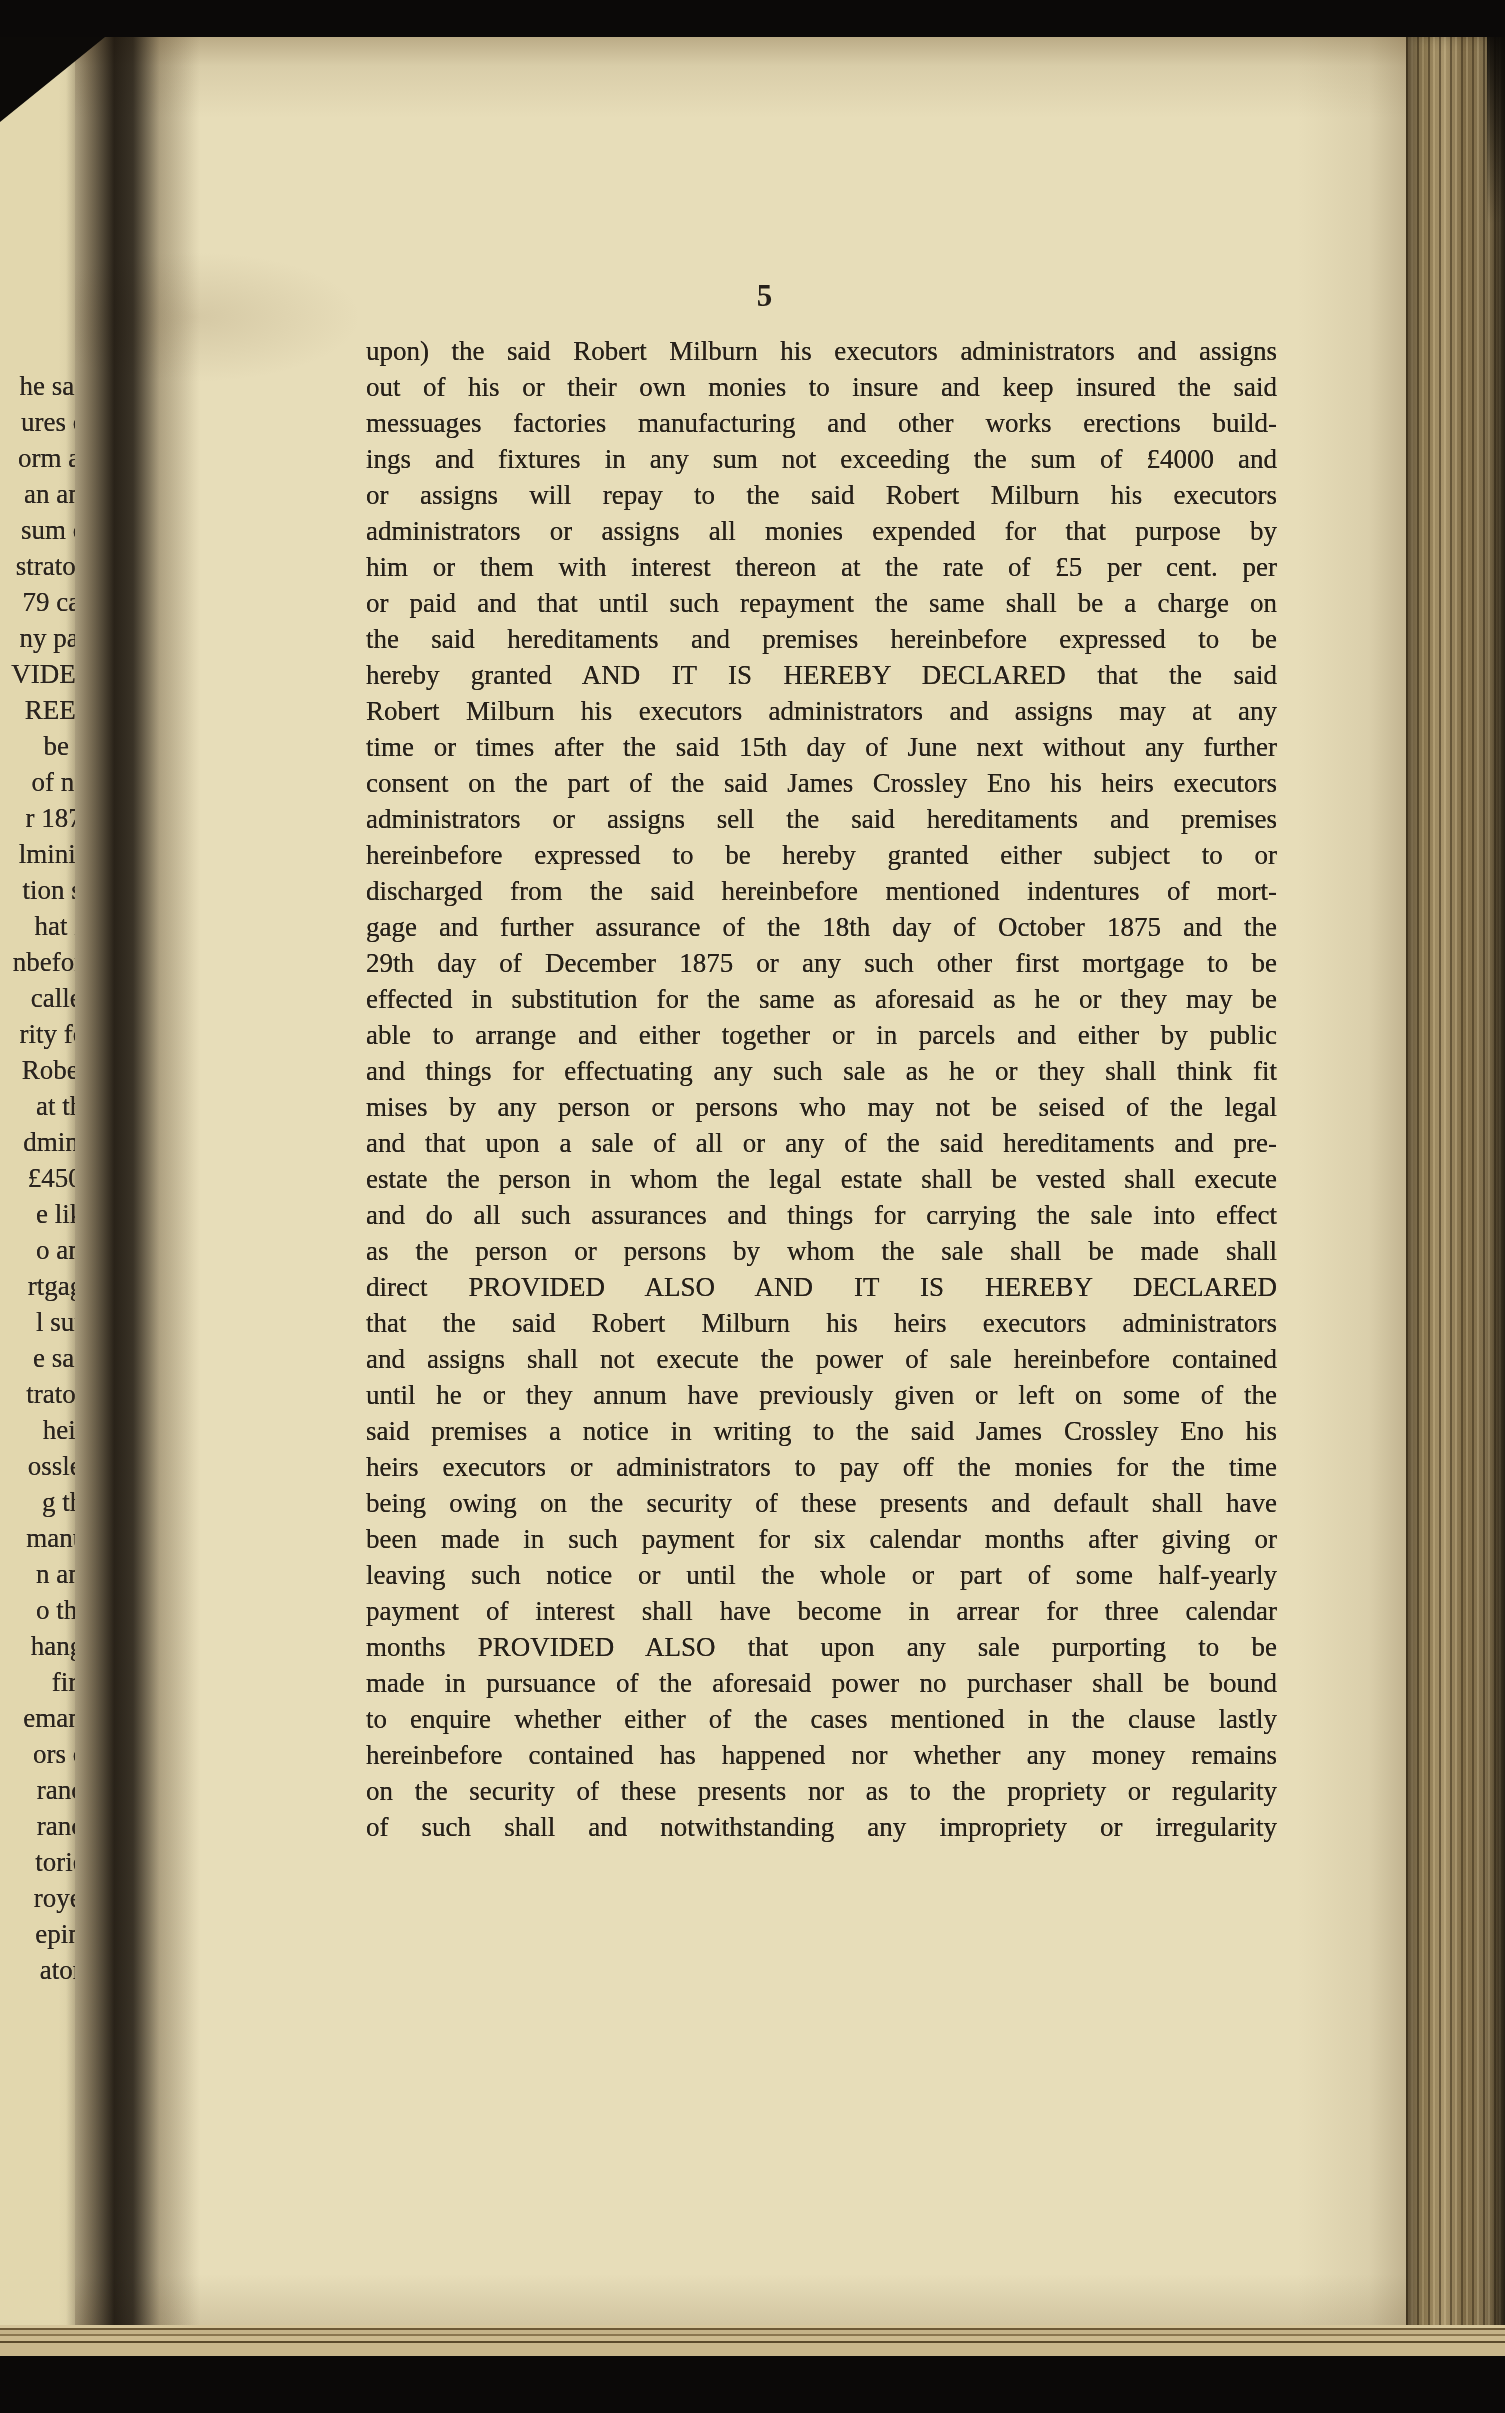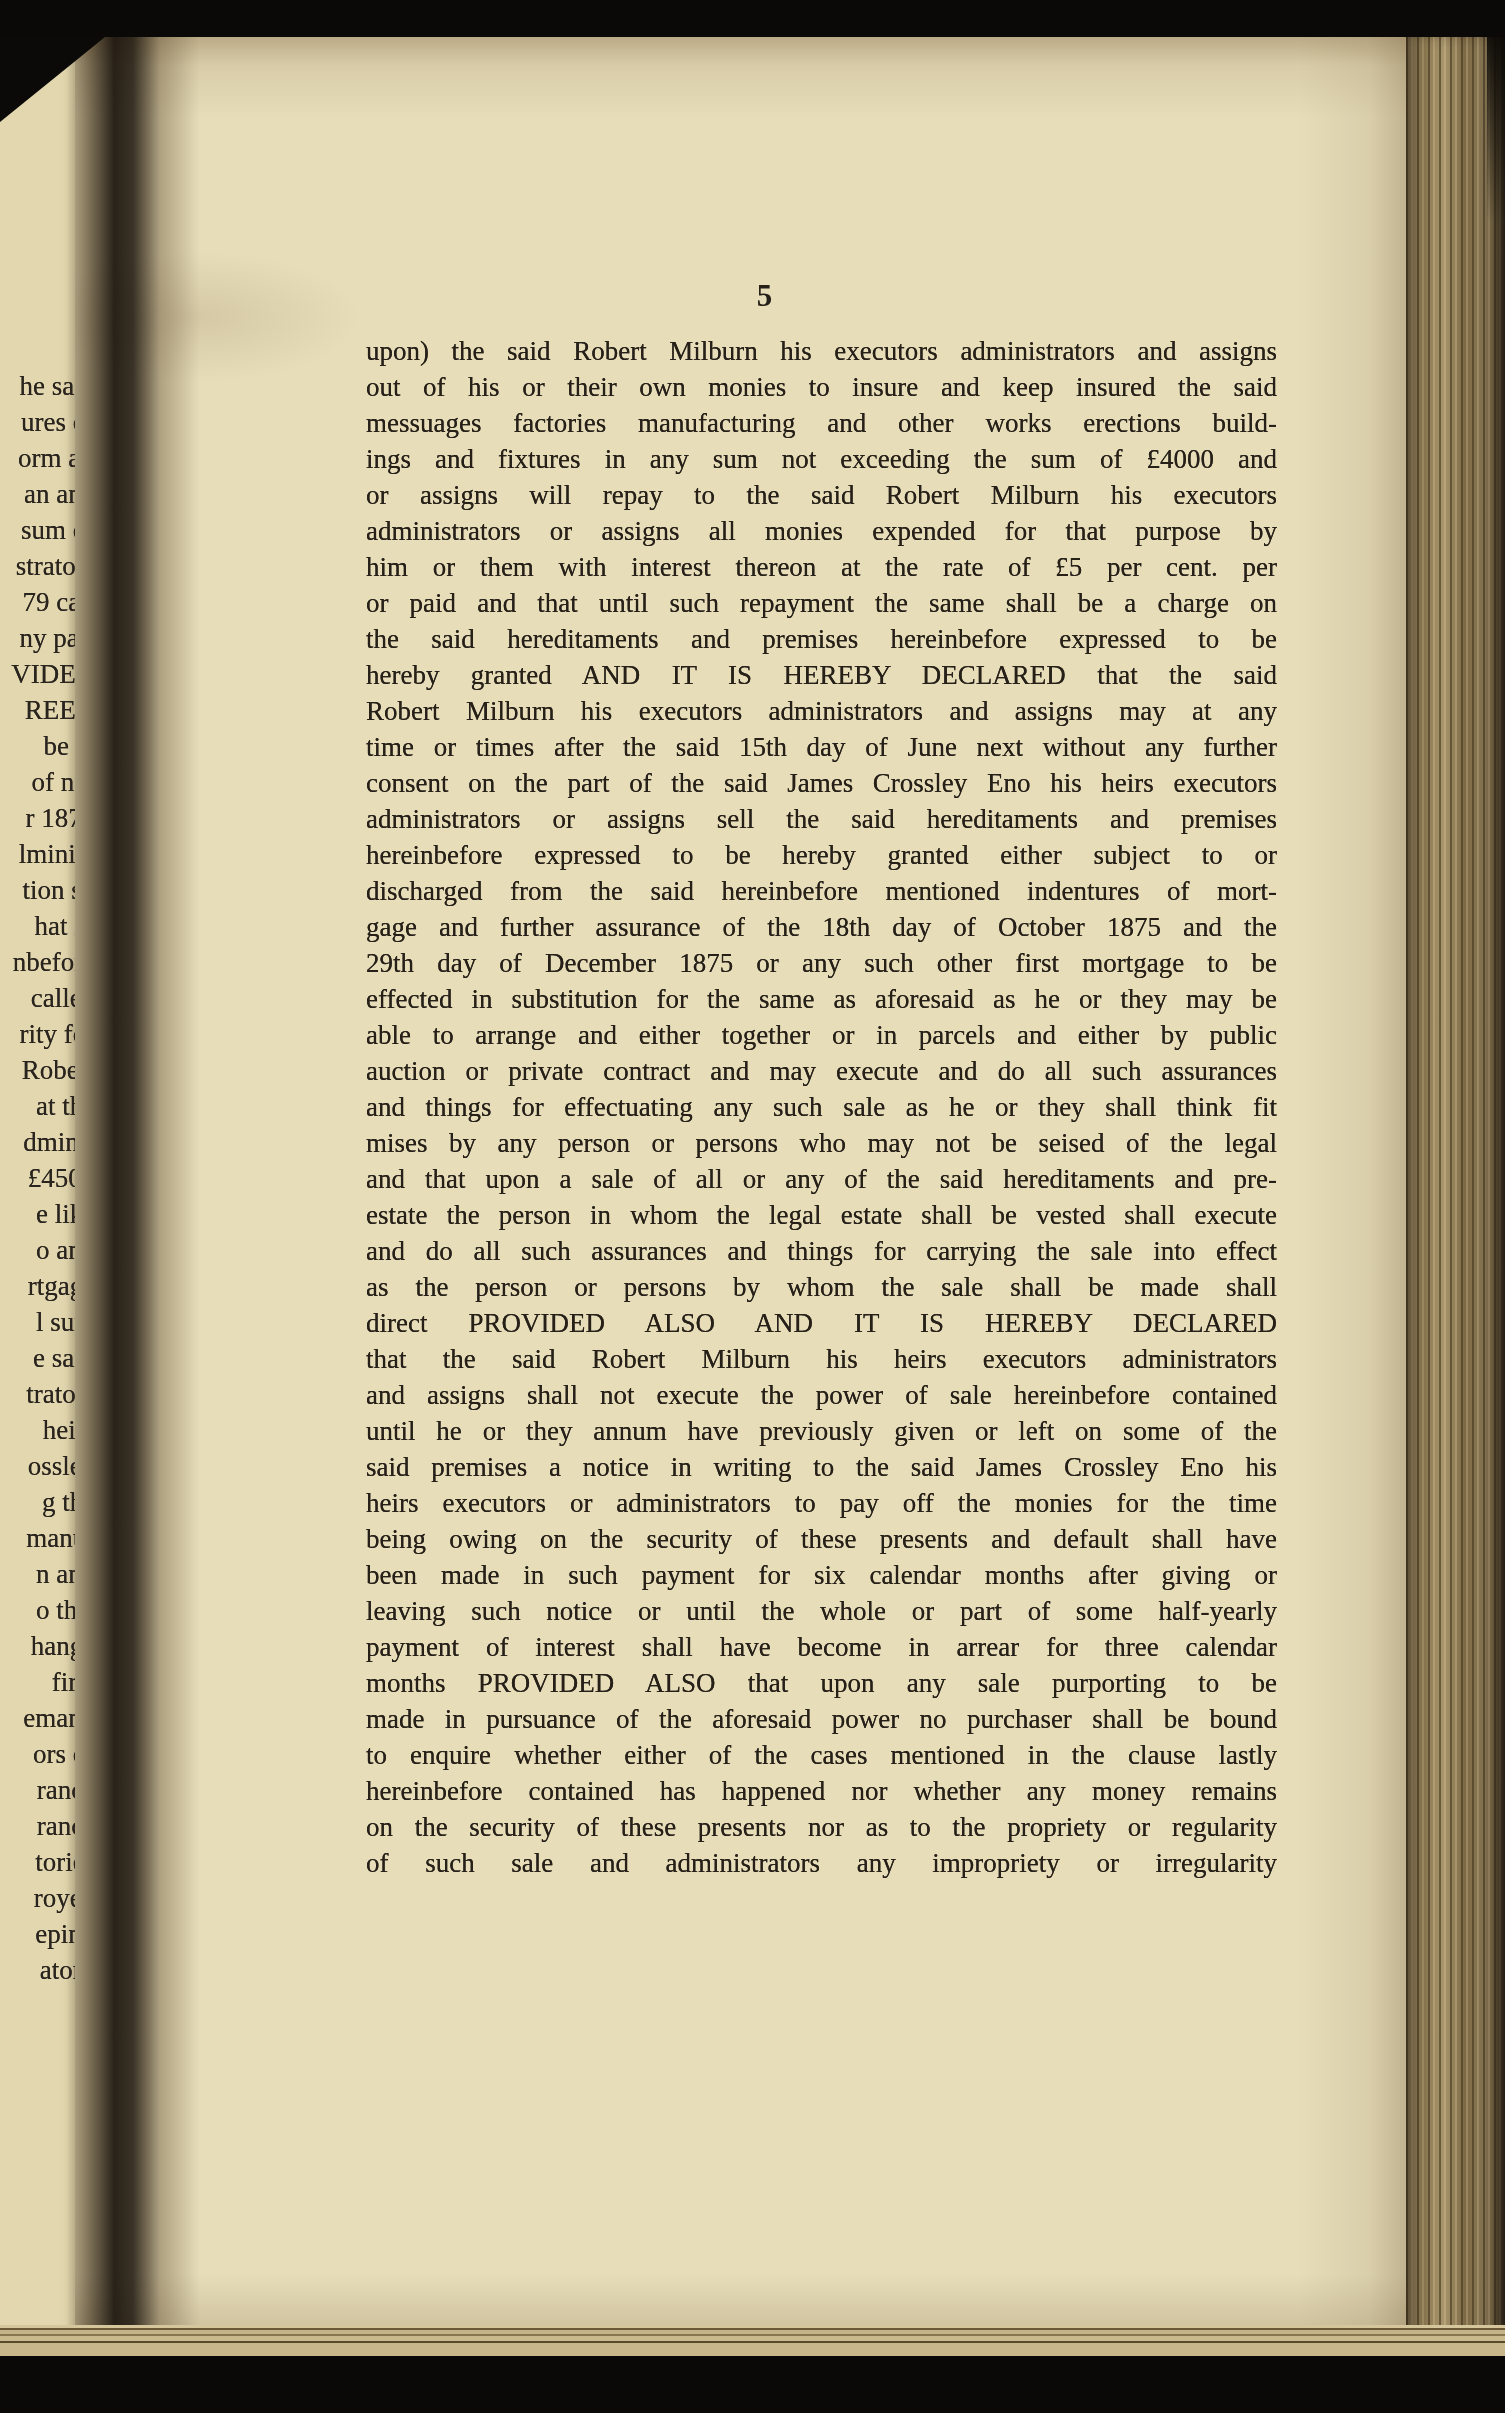--- a/index.html
+++ b/index.html
@@ -175,21 +175,20 @@
       <div class="tline">Robert Milburn his executors administrators and assigns may at any</div>
       <div class="tline">time or times after the said 15th day of June next without any further</div>
       <div class="tline">consent on the part of the said James Crossley Eno his heirs executors</div>
       <div class="tline">administrators or assigns sell the said hereditaments and premises</div>
       <div class="tline">hereinbefore expressed to be hereby granted either subject to or</div>
       <div class="tline">discharged from the said hereinbefore mentioned indentures of mort-</div>
       <div class="tline">gage and further assurance of the 18th day of October 1875 and the</div>
       <div class="tline">29th day of December 1875 or any such other first mortgage to be</div>
       <div class="tline">effected in substitution for the same as aforesaid as he or they may be</div>
       <div class="tline">able to arrange and either together or in parcels and either by public</div>
-      <div class="tline">auction or private contract and may execute and do all such assurances</div>
       <div class="tline">and things for effectuating any such sale as he or they shall think fit</div>
       <div class="tline">mises by any person or persons who may not be seised of the legal</div>
       <div class="tline">and that upon a sale of all or any of the said hereditaments and pre-</div>
       <div class="tline">estate the person in whom the legal estate shall be vested shall execute</div>
       <div class="tline">and do all such assurances and things for carrying the sale into effect</div>
       <div class="tline">as the person or persons by whom the sale shall be made shall</div>
       <div class="tline">direct PROVIDED ALSO AND IT IS HEREBY DECLARED</div>
       <div class="tline">that the said Robert Milburn his heirs executors administrators</div>
       <div class="tline">and assigns shall not execute the power of sale hereinbefore contained</div>
       <div class="tline">until he or they annum have previously given or left on some of the</div>
@@ -197,21 +196,21 @@
       <div class="tline">heirs executors or administrators to pay off the monies for the time</div>
       <div class="tline">being owing on the security of these presents and default shall have</div>
       <div class="tline">been made in such payment for six calendar months after giving or</div>
       <div class="tline">leaving such notice or until the whole or part of some half-yearly</div>
       <div class="tline">payment of interest shall have become in arrear for three calendar</div>
       <div class="tline">months PROVIDED ALSO that upon any sale purporting to be</div>
       <div class="tline">made in pursuance of the aforesaid power no purchaser shall be bound</div>
       <div class="tline">to enquire whether either of the cases mentioned in the clause lastly</div>
       <div class="tline">hereinbefore contained has happened nor whether any money remains</div>
       <div class="tline">on the security of these presents nor as to the propriety or regularity</div>
-      <div class="tline">of such sale and administrators any impropriety or irregularity</div>
+      <div class="tline">of such shall and notwithstanding any impropriety or irregularity</div>
     </div>
 
   <div class="fore-edge"></div>
 
   <div class="bottom-edges"></div>
 
   <div class="top-band"></div>
   <div class="bottom-band"></div>
   <div class="corner-tri"></div>
   <div class="right-sliver"></div>

